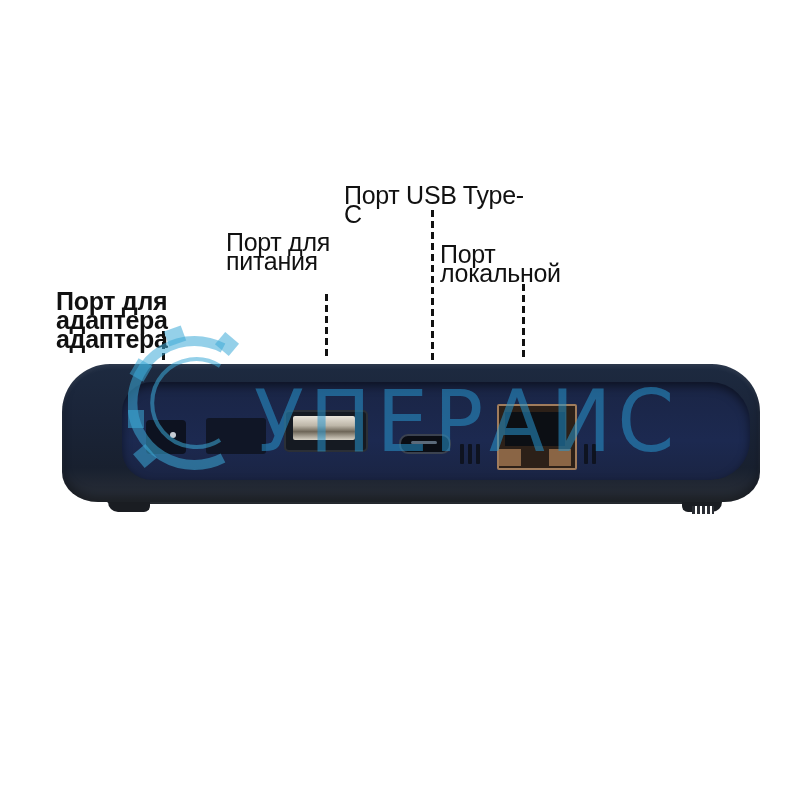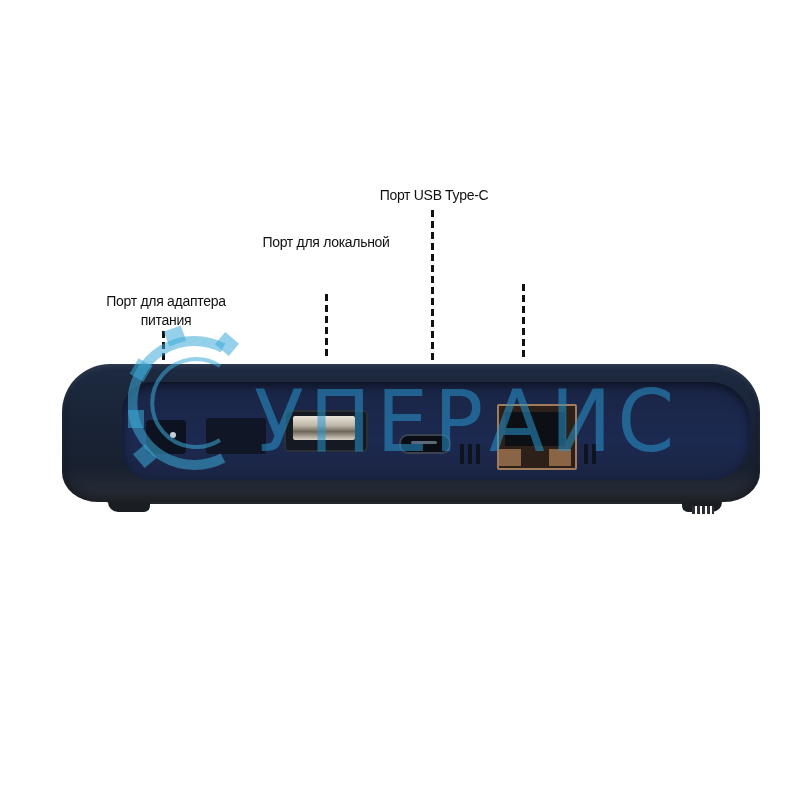--- a/index.html
+++ b/index.html
@@ -1,22 +1,22 @@
 <!DOCTYPE html>
 <html><head>
   <meta charset="utf-8">
   <style>
     html, body { margin: 0; padding: 0; }
     body {
       width: 800px; height: 800px; background: #ffffff; position: relative; overflow: hidden;
       font-family: "Liberation Sans", "DejaVu Sans", sans-serif;
     }
     .label {
-      position: absolute; text-align: center; color: #111111;
-      font-size: 14px; line-height: 19px; letter-spacing: -0.3px;
+      position: absolute; color: #111111;
+      font-size: 25px; line-height: 19px; letter-spacing: -0.3px;
     }
     .label span { display: block; }
     .dash {
       position: absolute; width: 3px;
       background: repeating-linear-gradient(to bottom, #111 0 7px, transparent 7px 11px);
     }
     
     .device {
       position: absolute; left: 62px; top: 364px; width: 698px; height: 138px;
       background: linear-gradient(to bottom, #1d2a40 0%, #1a2438 40%, #18202f 75%, #2b3038 100%);
@@ -76,31 +76,32 @@
     .watermark {
       position: absolute; left: 254px; top: 378px; color: rgba(40,150,205,0.55);
       font-size: 86px; line-height: 86px; letter-spacing: 6px; font-family: "DejaVu Sans", sans-serif;
       font-weight: normal; transform: scaleX(0.95); transform-origin: left;
     }
     .gear { position: absolute; left: 128px; top: 318px; width: 120px; height: 160px; }
   </style>
 </head>
 <body>
 
-<div class="label" style="left:68px; top:292px; width:196px;">
+<div class="label" style="left:56px; top:292px; width:196px;font-weight:bold;">
   <span>Порт для адаптера</span>
-  <span>питания</span>
+  <span>адаптера</span>
 </div>
 <div class="label" style="left:226px; top:233px; width:200px;">
-  <span>Порт для локальной</span>
+  <span>Порт для питания</span>
 </div>
 <div class="label" style="left:344px; top:186px; width:180px;">
   <span>Порт USB Type-C</span>
 </div>
 <div class="label" style="left:440px; top:245px; width:176px;">
+  <span>Порт локальной</span>
 </div>
 
 <div class="dash" style="left:162px; top:331px; height:30px;"></div>
 <div class="dash" style="left:325px; top:294px; height:66px;"></div>
 <div class="dash" style="left:431px; top:210px; height:150px;"></div>
 <div class="dash" style="left:522px; top:284px; height:76px;"></div>
 
 <div class="device-base"></div>
 <div class="foot foot-left"></div>
 <div class="foot foot-right"></div>

